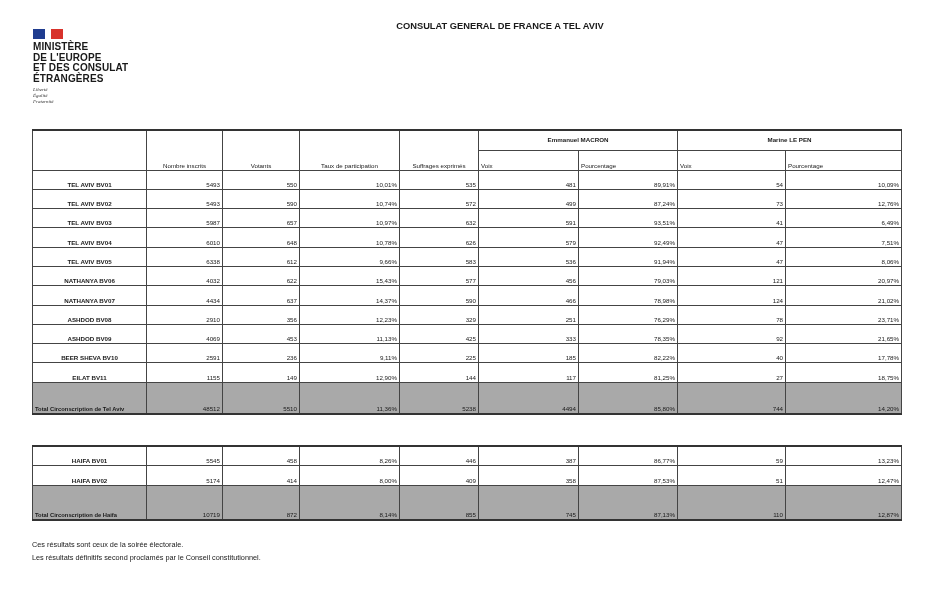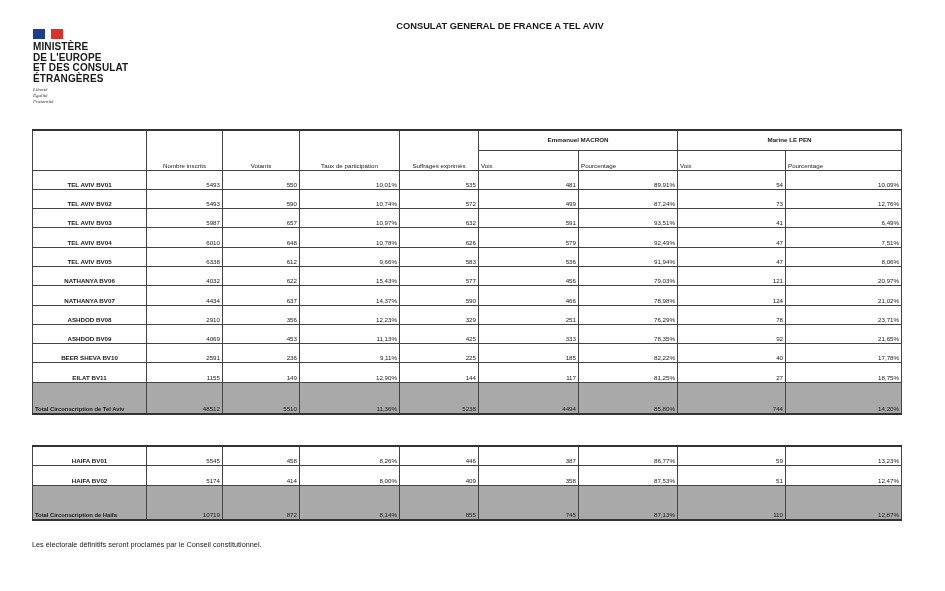--- a/index.html
+++ b/index.html
@@ -267,14 +267,15 @@
         <td class="num">855</td>
         <td class="num">745</td>
         <td class="num">87,13%</td>
         <td class="num">110</td>
         <td class="num">12,87%</td>
       </tr>
     </tbody>
 </table>
 
 <div class="notes">
-  <div>Les électorale définitifs seront proclamés par le Conseil constitutionnel.</div>
+  <div>Ces résultats sont ceux de la soirée électorale.</div>
+  <div>Les résultats définitifs second proclamés par le Conseil constitutionnel.</div>
 </div>
 
 </body></html>

